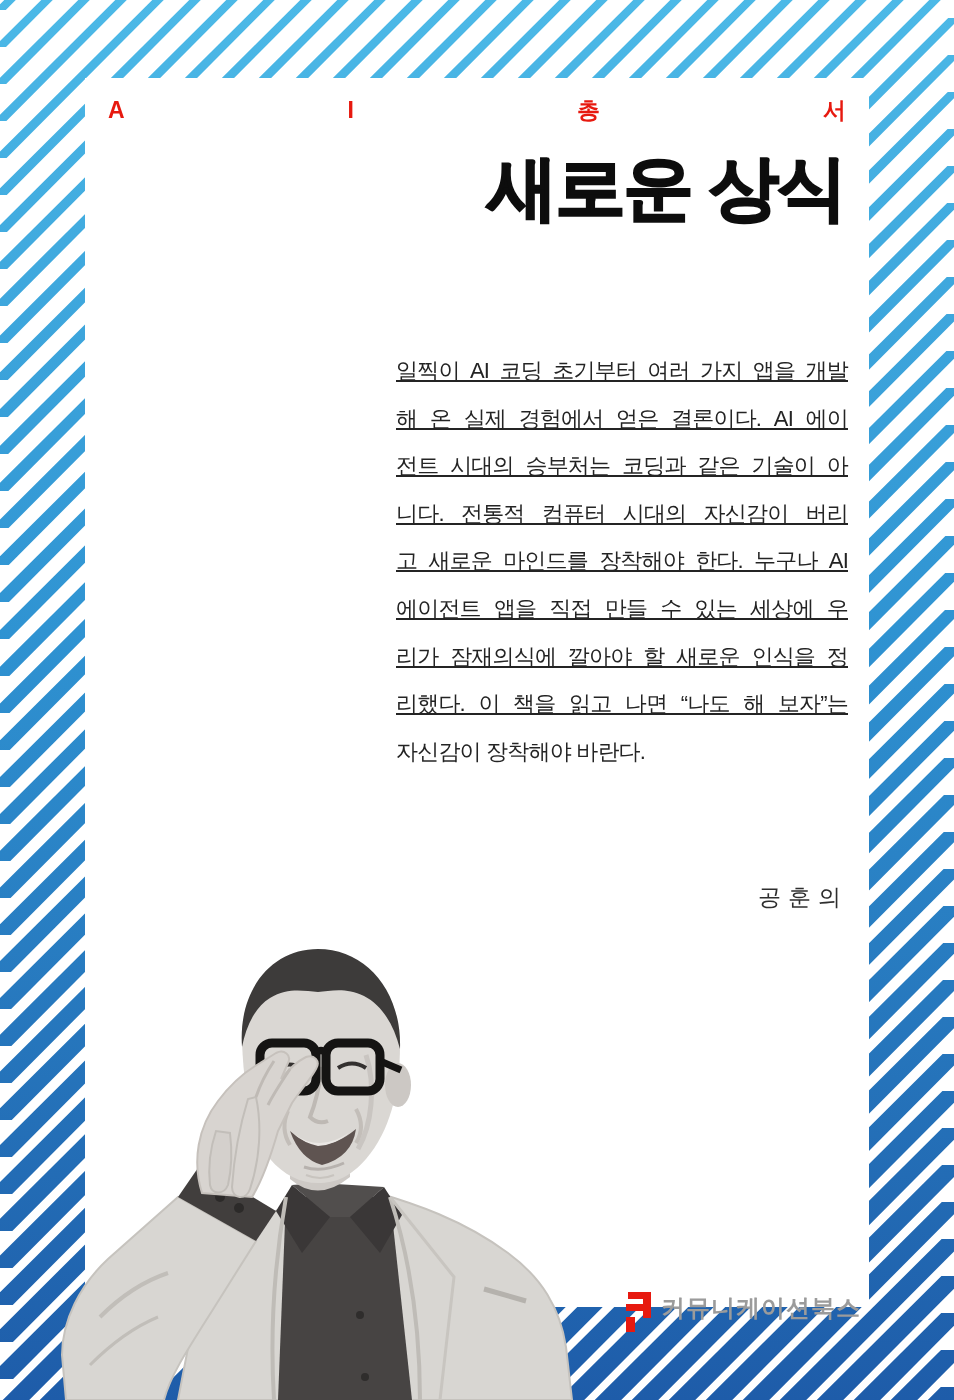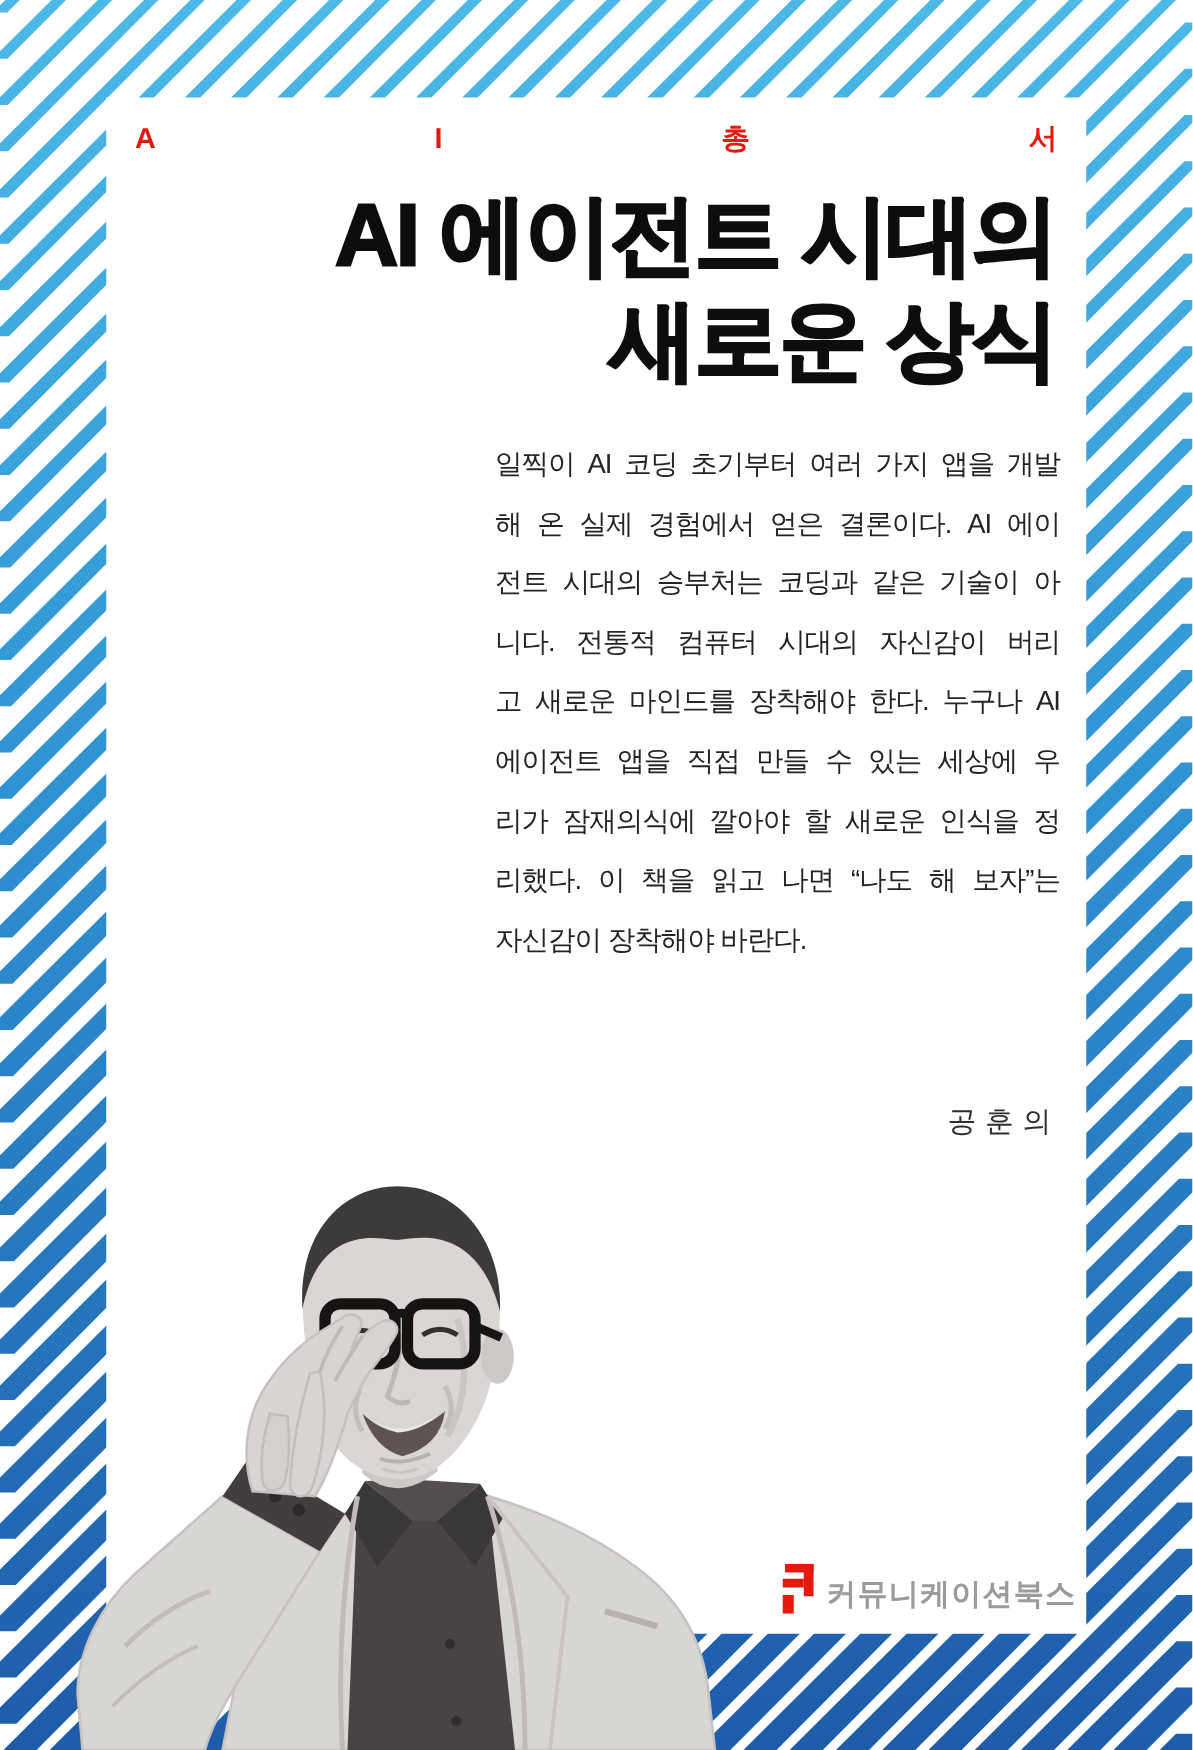--- a/index.html
+++ b/index.html
@@ -17,29 +17,29 @@
   }
   .title{
     position:absolute;left:85px;right:109px;top:146px;z-index:3;
     text-align:right;color:#0d0d0d;font-weight:900;font-size:70px;line-height:84px;
     letter-spacing:-2px;-webkit-text-stroke:2.2px #0d0d0d;white-space:nowrap;
   }
   .body-text{
     position:absolute;left:396px;width:452px;top:347px;z-index:3;
     color:#242424;font-size:22px;line-height:47.6px;letter-spacing:-0.8px;font-weight:400;
   }
-  .body-text .just{text-align:justify;text-align-last:justify;}
+  .body-text .just{text-align:justify;text-align-last:justify;text-decoration:underline;}
   .body-text .last{text-align:left;}
   .author{
     position:absolute;right:106px;top:882px;z-index:3;text-align:right;
     color:#2e2e2e;font-size:23px;letter-spacing:7px;font-weight:400;
   }
   .publisher{
-    position:absolute;left:626px;top:1250px;z-index:3;
-    display:flex;align-items:flex-end;gap:10px;height:41px;
+    position:absolute;left:626px;top:1292px;z-index:3;
+    display:flex;align-items:flex-start;gap:10px;height:41px;
   }
   .publisher .mark{width:25px;height:40px;display:block;}
   .publisher .mark rect{fill:var(--accent-red);}
   .publisher .name{
     color:var(--logo-gray);font-size:24px;font-weight:700;letter-spacing:1px;white-space:nowrap;
   }
 </style>
 </head>
 <body>
 
@@ -116,21 +116,20 @@
   </svg>
 
   <div class="series">
     <span>A</span>
     <span>I</span>
     <span>총</span>
     <span>서</span>
   </div>
 
   <div class="title">
-    <div>AI 에이전트 시대의</div>
     <div>새로운 상식</div>
   </div>
 
   <div class="body-text">
     <div class="just">일찍이 AI 코딩 초기부터 여러 가지 앱을 개발</div>
     <div class="just">해 온 실제 경험에서 얻은 결론이다. AI 에이</div>
     <div class="just">전트 시대의 승부처는 코딩과 같은 기술이 아</div>
     <div class="just">니다. 전통적 컴퓨터 시대의 자신감이 버리</div>
     <div class="just">고 새로운 마인드를 장착해야 한다. 누구나 AI</div>
     <div class="just">에이전트 앱을 직접 만들 수 있는 세상에 우</div>

